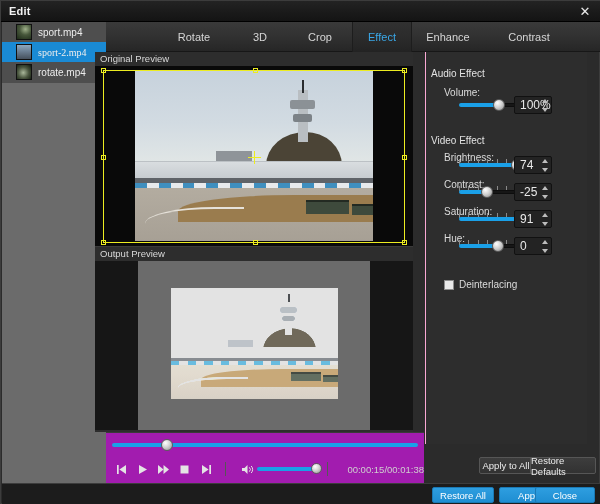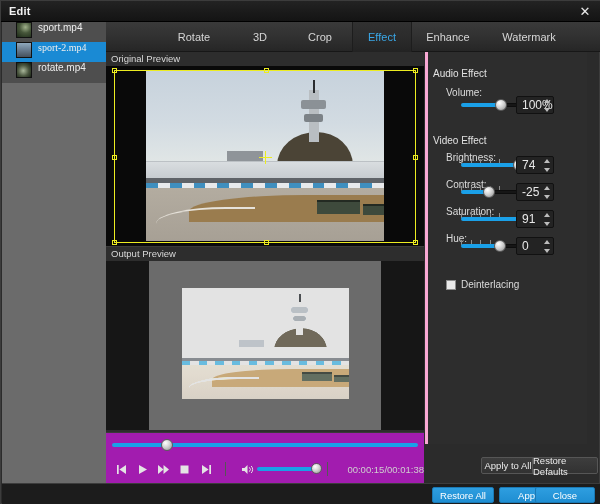--- a/index.html
+++ b/index.html
@@ -38,21 +38,21 @@
   .sidebar {
     position: absolute; left: 1px; top: 21px; width: 104px; height: 461px;
     background: #6b6b6b;
   }
   .filelist {
     position: absolute; left: 0; top: 0; width: 104px; height: 61px;
     background: #4e4e4e;
   }
   .file-item {
     position: relative; height: 20px; width: 104px;
-    display: flex; 
+    display: flex; align-items: center;
     cursor: pointer;
   }
   .file-item.selected { background: #1a8ad4; font-family: Liberation Serif, serif; }
   .file-thumb {
     width: 16px; height: 16px; margin-left: 14px; margin-right: 6px;
     border: 1px solid #111; flex: 0 0 auto;
     background: #2f3b2a;
   }
   .file-thumb.t1 { background:
      radial-gradient(circle at 60% 30%, #9fb08a 0%, #46563a 45%, #1d2a18 100%); }
@@ -77,21 +77,21 @@
   }
   .tab.active {
     color: #3aa8e8;
     background: linear-gradient(to bottom, #313131 0%, #2a2a2a 60%, #232323 100%);
     border-left: 1px solid #1d1d1d;
     border-right: 1px solid #1d1d1d;
   }
 
   
   .preview-col {
-    position: absolute; left: 105px; top: 51px; width: 318px; height: 380px;
+    position: absolute; left: 94px; top: 51px; width: 318px; height: 380px;
     background: #2d2d2d;
   }
   .panel-label {
     height: 14px; line-height: 14px; padding-left: 5px;
     font-size: 9.5px; color: #d8d8d8;
     background: #2d2d2d;
   }
   .orig-stage {
     position: relative; width: 318px; height: 181px;
     background: #090909;
@@ -241,21 +241,21 @@
     border: 1px solid #5d5d5d; cursor: pointer;
   }
   .timecode {
     font-size: 9.5px; color: #cfcfcf; margin-left: 10px;
   }
 
   
   .settings {
     position: absolute; left: 424px; top: 51px; width: 162px; height: 392px;
     background: #2d2d2d;
-    border-left: 3px solid #f9a8d4;
+    border-left: 1px solid #f9a8d4;
     padding-left: 20px;
   }
   .group-title {
     position: absolute; left: 5px;
     font-size: 10px; color: #e2e2e2;
   }
   .ctl-label {
     position: absolute;
     font-size: 10px; color: #dcdcdc;
   }
@@ -359,21 +359,21 @@
       </div>
     </div>
   </div>
 
   <div class="tabstrip">
     <div class="tab" style="left:50px;width:76px;">Rotate</div>
     <div class="tab" style="left:126px;width:56px;">3D</div>
     <div class="tab" style="left:182px;width:64px;">Crop</div>
     <div class="tab active" style="left:246px;width:60px;">Effect</div>
     <div class="tab" style="left:306px;width:72px;">Enhance</div>
-    <div class="tab" style="left:378px;width:90px;">Watermark</div>
+    <div class="tab" style="left:378px;width:90px;">Contrast</div>
   </div>
 
   <div class="preview-col">
 
     <div class="panel-label">Original Preview</div>
     <div class="orig-stage">
       <div class="video-frame">
         <div class="scene">
           <div class="sky"></div>
           <div class="hill"></div>

